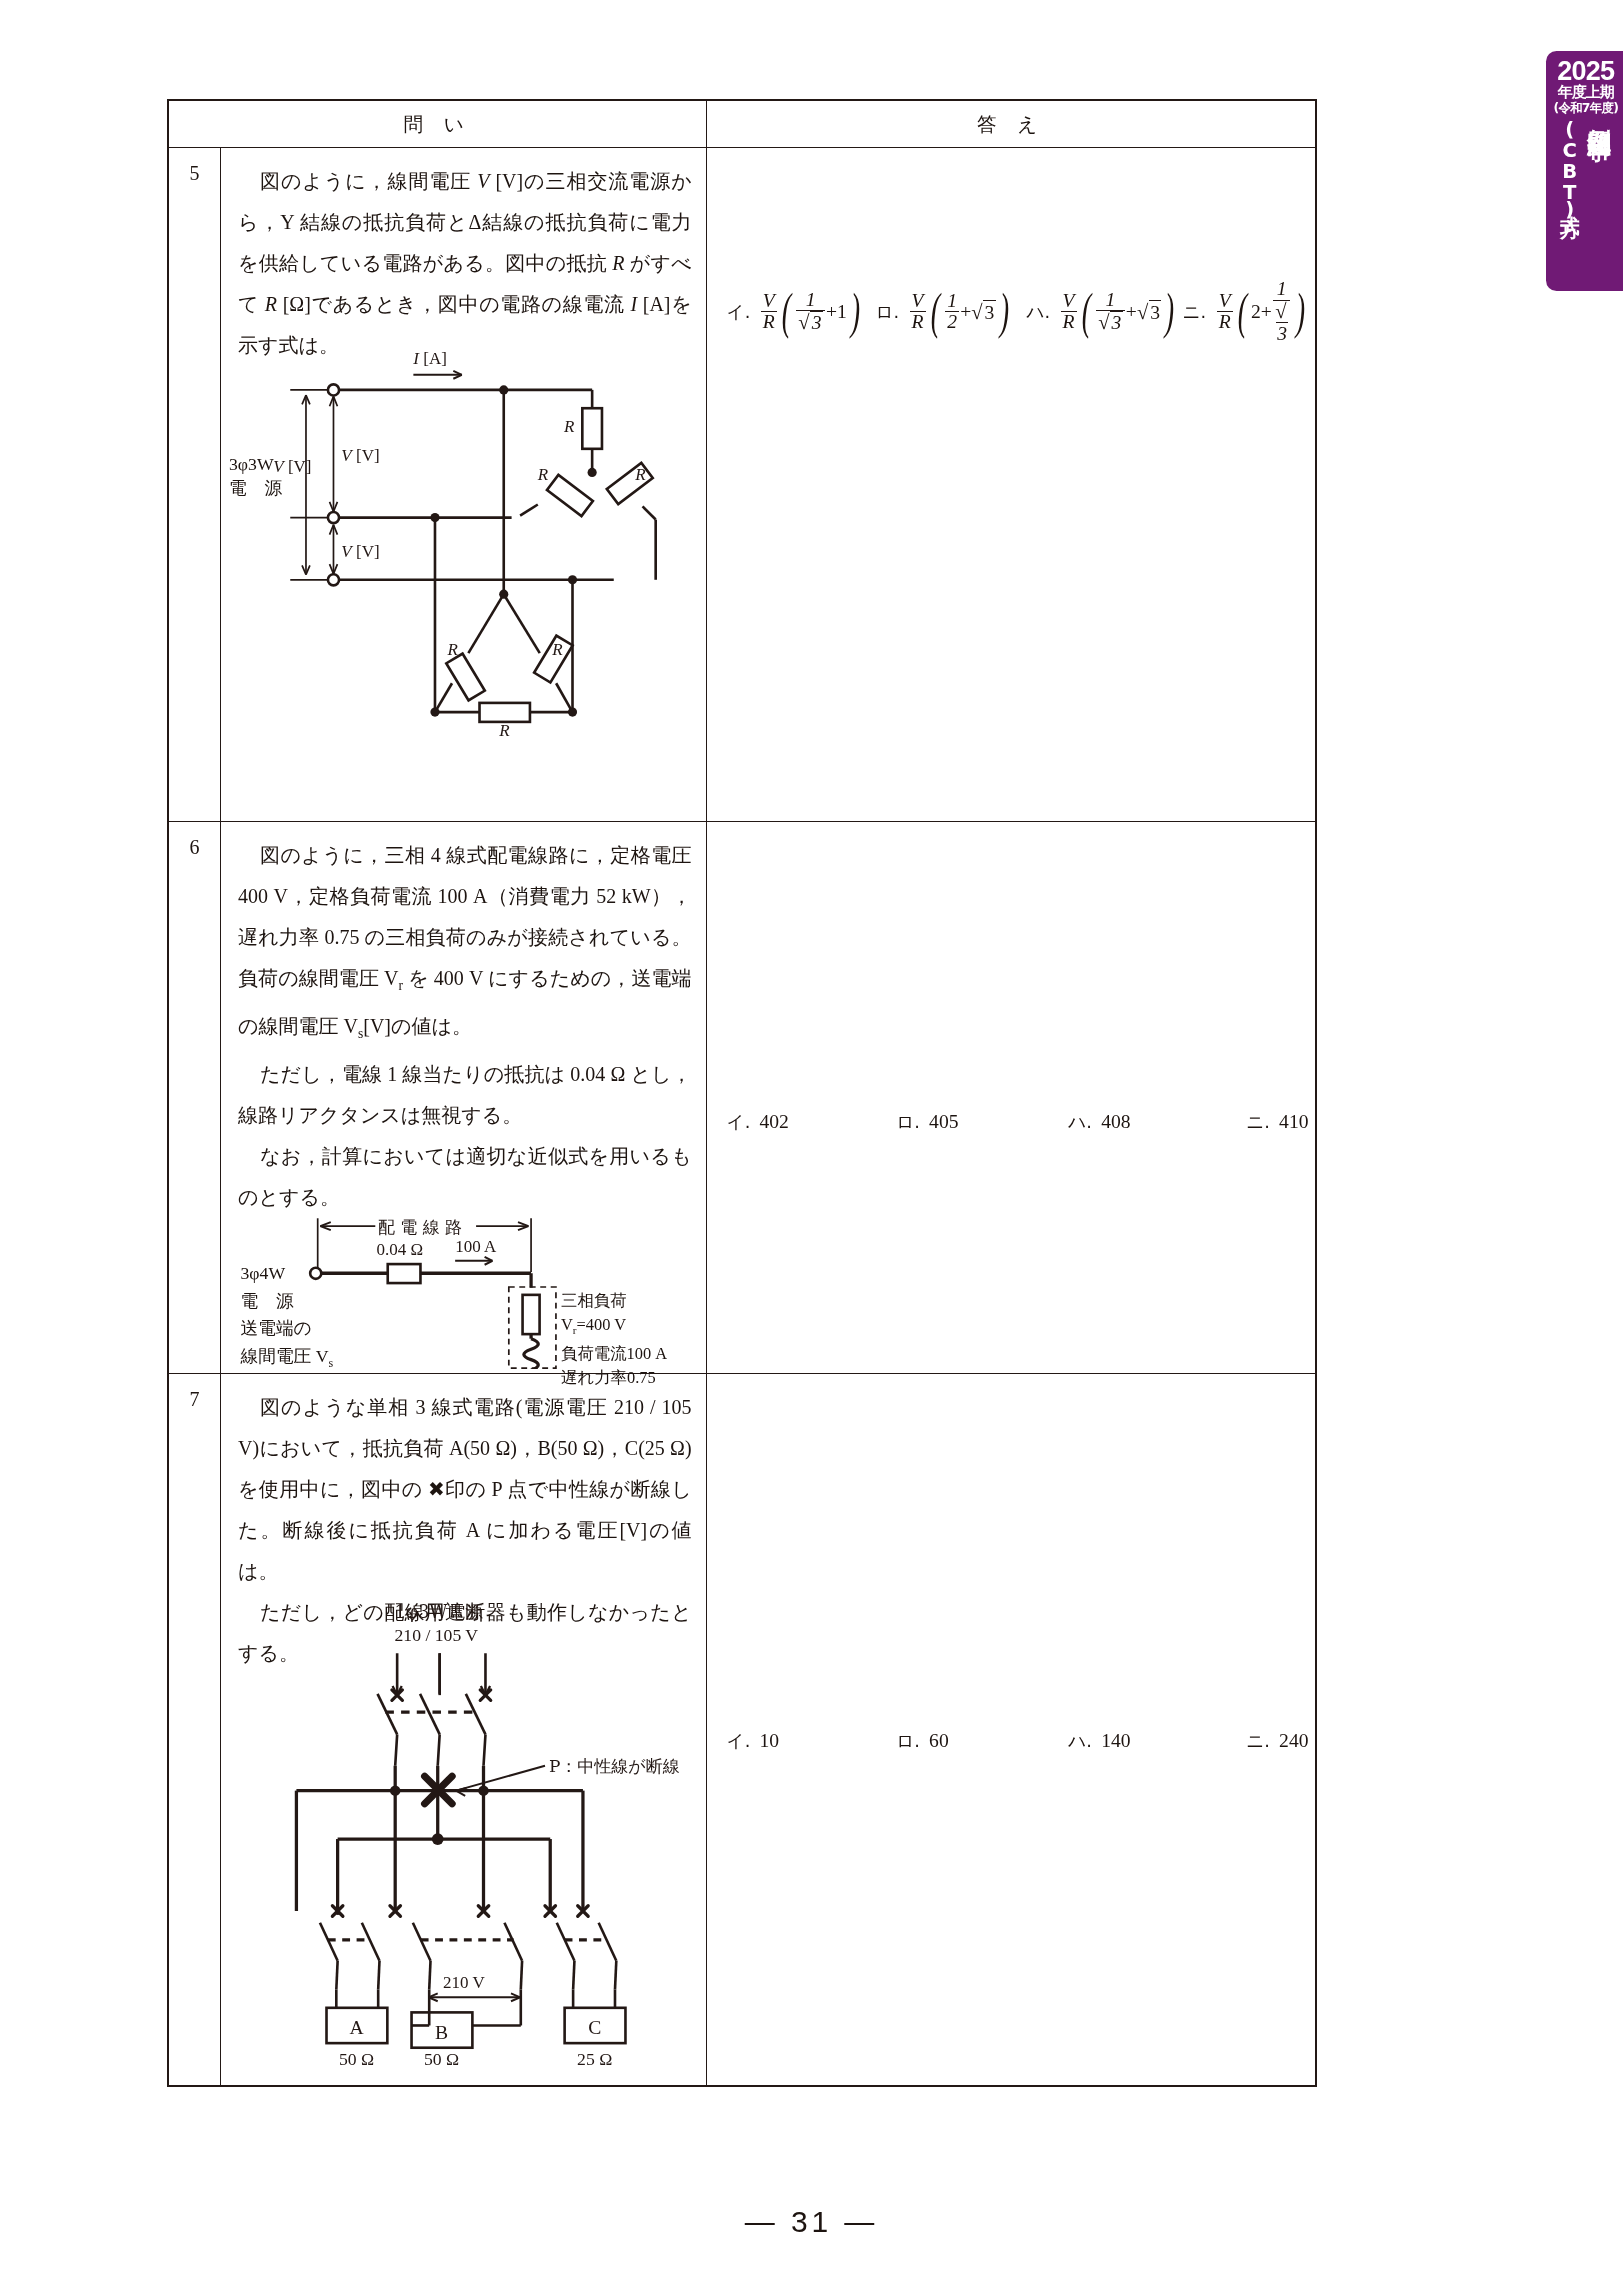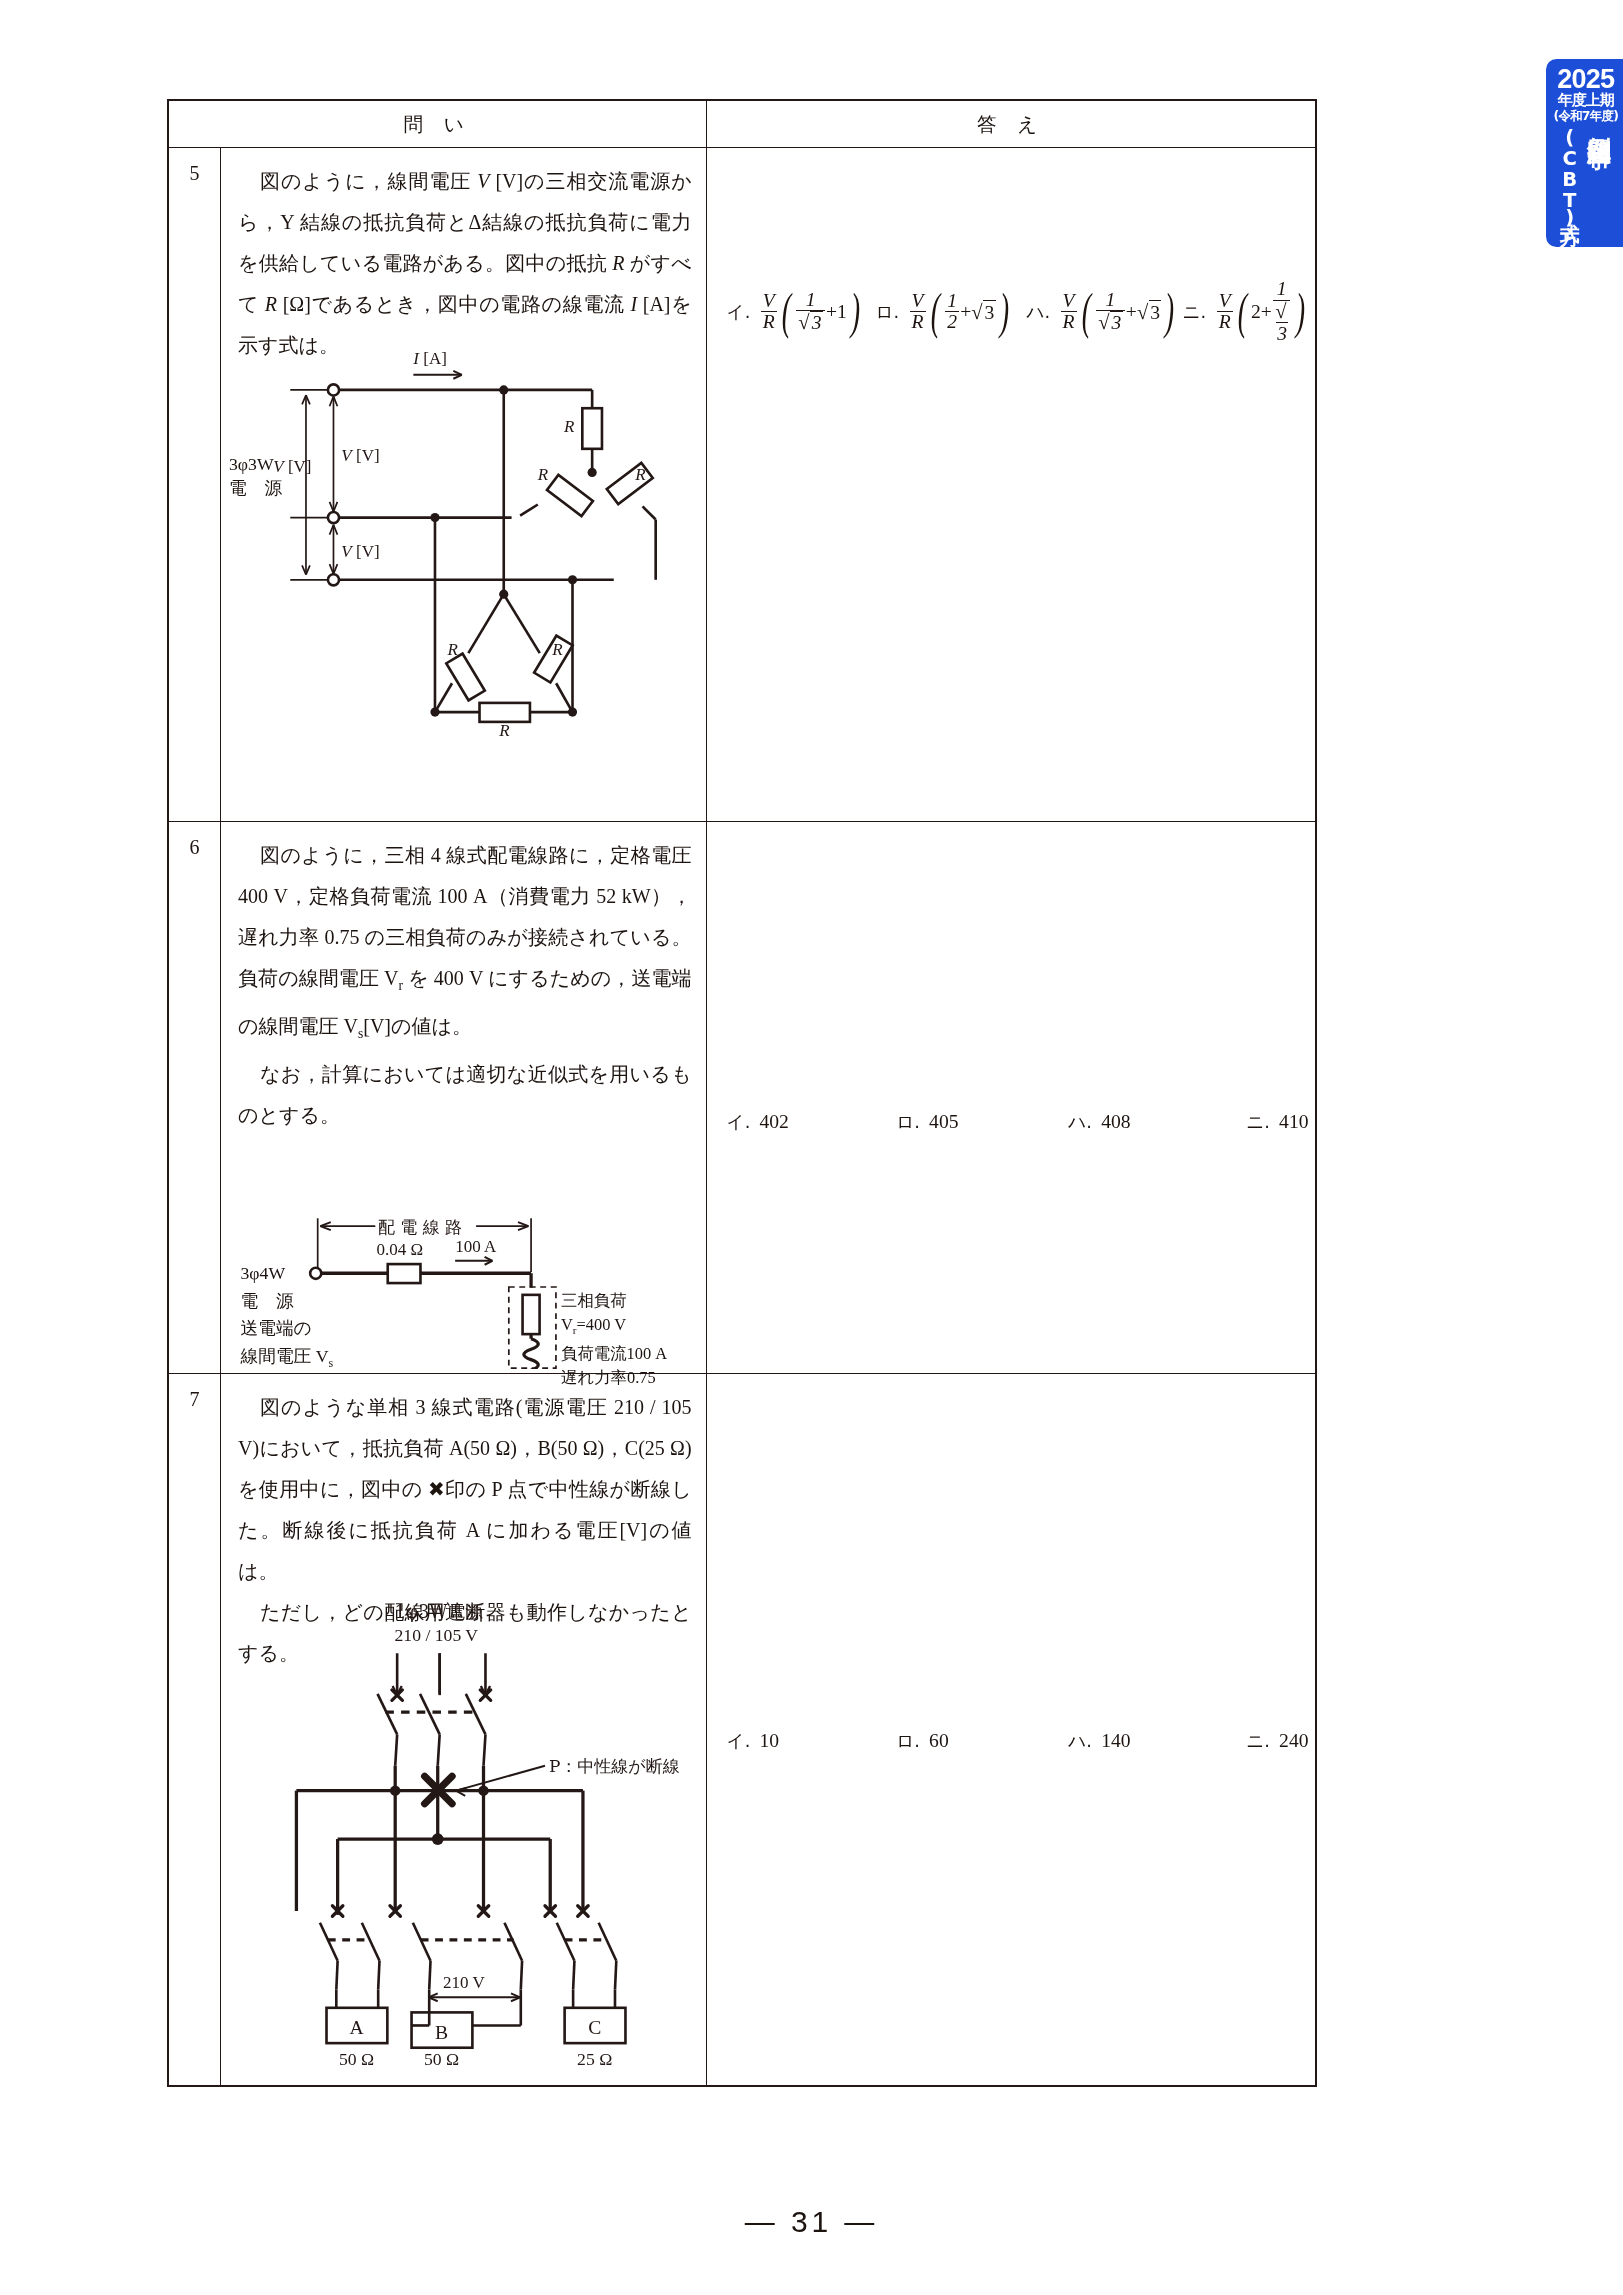--- a/index.html
+++ b/index.html
@@ -12,25 +12,25 @@
     height: 2295px;
     position: relative;
     font-family: "Liberation Serif", "DejaVu Serif", serif;
     color: #1d1410;
     overflow: hidden;
   }
 
   
   .corner-tab {
     position: absolute;
-    top: 59px;
+    top: 51px;
     right: 0px;
     width: 77px;
-    height: 188px;
-    background: #1d4ed8;
+    height: 240px;
+    background: #701a75;
     border-radius: 10.5px 0 0 10.5px;
     color: #ffffff;
     box-sizing: border-box;
     padding: 6.5px 3.9px 5.2px 6.5px;
     overflow: hidden;
   }
   .tab-year {
     font-family: "Liberation Sans", sans-serif;
     font-weight: bold;
     font-size: 27px;
@@ -419,20 +419,21 @@
   </div>
 
   <div class="row" style="height:552px;">
     <div class="cell-num">
       <div class="qnum">6</div>
     </div>
 
     <div class="cell-q">
       <div class="qtext">
         <p class="indent">図のように，三相 4 線式配電線路に，定格電圧 400 V，定格負荷電流 100 A（消費電力 52 kW），遅れ力率 0.75 の三相負荷のみが接続されている。負荷の線間電圧 V<sub>r</sub> を 400 V にするための，送電端の線間電圧 V<sub>s</sub>[V]の値は。</p>
+        <p class="indent">ただし，電線 1 線当たりの抵抗は 0.04 Ω とし，線路リアクタンスは無視する。</p>
         <p class="indent">なお，計算においては適切な近似式を用いるものとする。</p>
       </div>
 
       <div class="figwrap" style="left:26px; top:383px;">
         <svg width="432" height="164" viewBox="0 0 660 250">
           <g stroke="#231815" fill="none" stroke-width="2.6">
 
             <line x1="108" y1="20" x2="108" y2="104"></line>
             <line x1="434" y1="20" x2="434" y2="102"></line>
 

